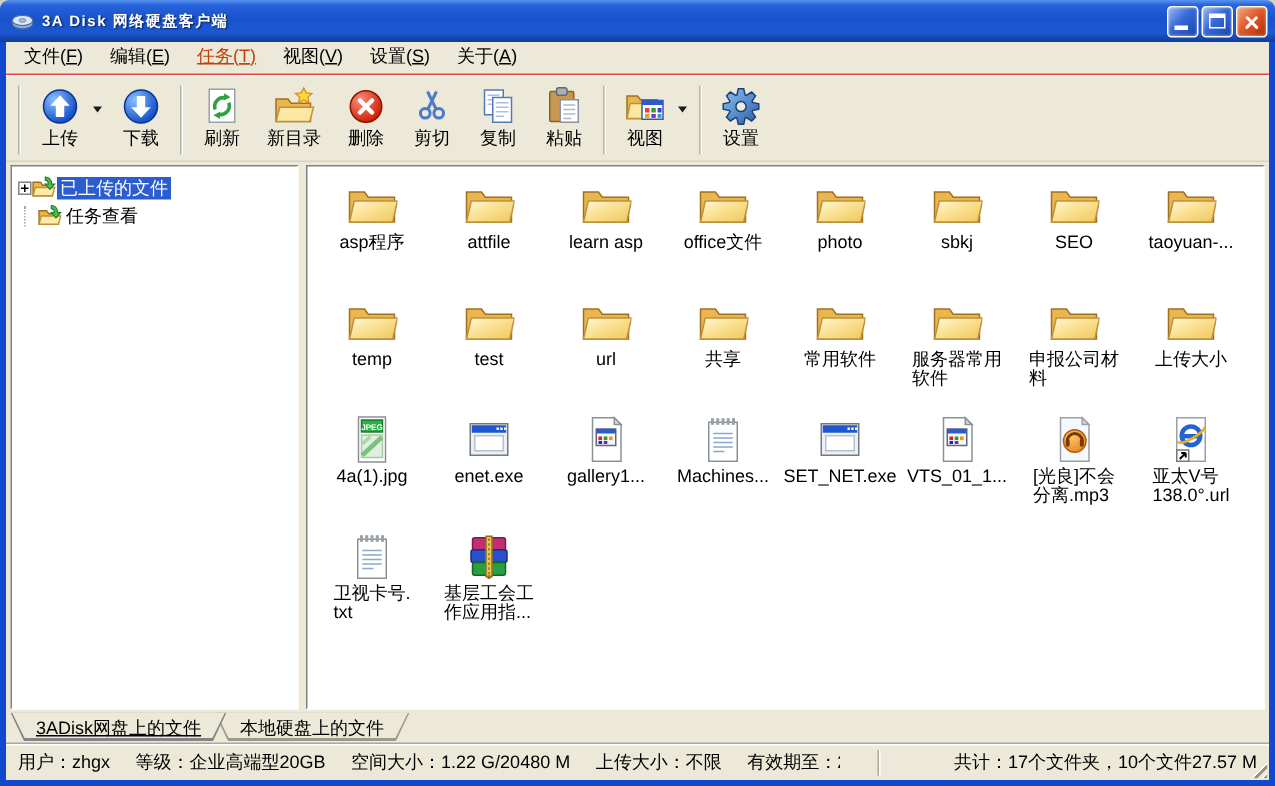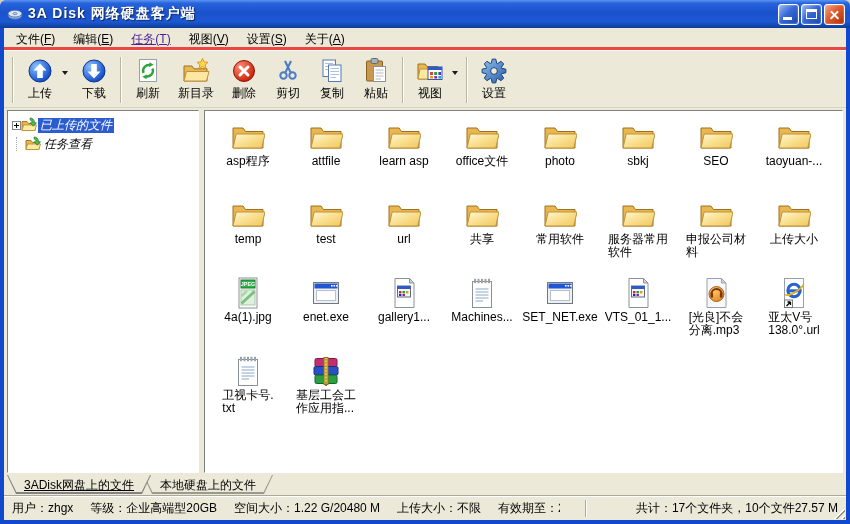--- a/index.html
+++ b/index.html
@@ -10,52 +10,52 @@
     background:#ECE9D8;
     border-left:4px solid #1048CE; border-right:4px solid #1048CE; border-bottom:4px solid #1048CE;
     border-radius:8px 8px 0 0;
   }
   
   .titlebar {
     height:28px; flex:0 0 28px; display:flex; align-items:center; gap:5px; padding:0 5px 0 7px;
     background:linear-gradient(180deg,#5A94F0 0%,#2663DC 12%,#1A52CC 45%,#1C58D2 78%,#0E3B96 100%);
     border-radius:6px 6px 0 0; margin:0 -4px; 
   }
-  .title-text { color:#fff; font-weight:bold; font-size:14px; letter-spacing:1px;
+  .title-text { color:#fff; font-weight:bold; font-size:10px; letter-spacing:1px;
                 text-shadow:1px 1px 1px rgba(0,0,0,.55); white-space:nowrap; }
   .win-btns { margin-left:auto; display:flex; gap:2px; }
   .win-btn { position:relative; width:21px; height:21px; border:1px solid #fff; border-radius:3px;
     background:linear-gradient(135deg,#9ABAF4 0%,#3668D8 45%,#1A46AE 100%);
     box-shadow:inset 0 0 2px rgba(255,255,255,.6); }
   .win-btn.close { background:linear-gradient(135deg,#F2A588 0%,#E05A2B 45%,#AE2E08 100%); }
   .g-min { position:absolute; left:4px; bottom:4px; width:9px; height:3px; background:#fff; }
   .g-max { position:absolute; left:4px; top:4px; width:11px; height:10px; border:1px solid #fff; border-top-width:3px; }
   .g-x1,.g-x2 { position:absolute; left:4px; top:9px; width:11px; height:2.4px; background:#fff; border-radius:1px; }
   .g-x1 { transform:rotate(45deg);} .g-x2 { transform:rotate(-45deg);}
   
-  .menubar { height:22px; flex:0 0 22px; display:flex; align-items:flex-start; padding-left:3px;
-             background:#ECE9D8; border-bottom:3px solid #ef4444; }
+  .menubar { height:22px; flex:0 0 22px; display:flex; align-items:flex-end; padding-left:3px;
+             background:#ECE9D8; border-bottom:1px solid #ef4444; }
   .menu-item { padding:3px 9px; white-space:nowrap; }
-  .menu-item.disabled { color:#4c1d95;text-decoration:underline; }
+  .menu-item.disabled { color:#c2410c;text-decoration:underline; }
   
   .toolbar { height:58px; flex:0 0 58px; display:flex; align-items:stretch; padding:3px 2px 2px 4px;
              background:#ECE9D8; border-top:1px solid #FFF; border-bottom:1px solid #D8D4C4; }
   .tb-btn { display:flex; flex-direction:column; align-items:center; justify-content:flex-start;
             gap:1px; padding:2px 7px 0; border:1px solid transparent; border-radius:2px; }
   .tb-ico { width:28px; height:28px; }
   .tb-ico svg { width:28px; height:28px; display:block; }
-  .tb-label { font-size:12px; line-height:14px; white-space:nowrap; }
+  .tb-label { font-size:12px; line-height:14px; white-space:nowrap;font-family:Liberation Mono, monospace; }
   .tb-sep { width:0; border-left:1px solid #B8B4A4; border-right:1px solid #FFF; height:46px; margin:3px 4px 0; }
   .tb-drop { display:flex; align-items:center; padding:0 4px 14px 0; }
   .drop-tri { width:0; height:0; border-left:3px solid transparent; border-right:3px solid transparent; border-top:4px solid #1a1a1a; }
   
   .content { flex:1 1 auto; display:flex; gap:5px; padding:2px 3px; min-height:0; }
   .tree-panel { width:192px; flex:0 0 192px; background:#fff; padding:5px 2px;
                 border:1px solid; border-color:#808080 #FFF #FFF #808080; overflow:hidden; }
-  .tree-row { display:flex; align-items:center; gap:0; padding:1px 0 2px 2px;font-style:italic; }
+  .tree-row { display:flex; align-items:center; gap:0; padding:1px 0 2px 2px; }
   .expander { width:9px; height:9px; flex:0 0 9px; background:#fff; border:1px solid #848284; position:relative; }
   .expander::before { content:""; position:absolute; left:1px; top:3px; width:5px; height:1px; background:#000; }
   .expander::after  { content:""; position:absolute; left:3px; top:1px; width:1px; height:5px; background:#000; }
   .tree-indent { width:9px; flex:0 0 9px; height:14px; border-left:1px dotted #A8A8A8; margin-left:4px; }
   .tree-ico svg { width:17px; height:16px; display:block; }
   .tree-label { padding:0 2px; line-height:15px; white-space:nowrap; }
   .tree-label.selected { background:#2B5CD0; color:#fff; }
   .file-panel { flex:1 1 auto; background:#fff; border:1px solid; border-color:#808080 #FFF #FFF #808080;
                 overflow:hidden; padding:6px 0 0 4px; }
   .file-grid { display:grid; grid-template-columns:repeat(8, 78px); grid-auto-rows:78px; }

